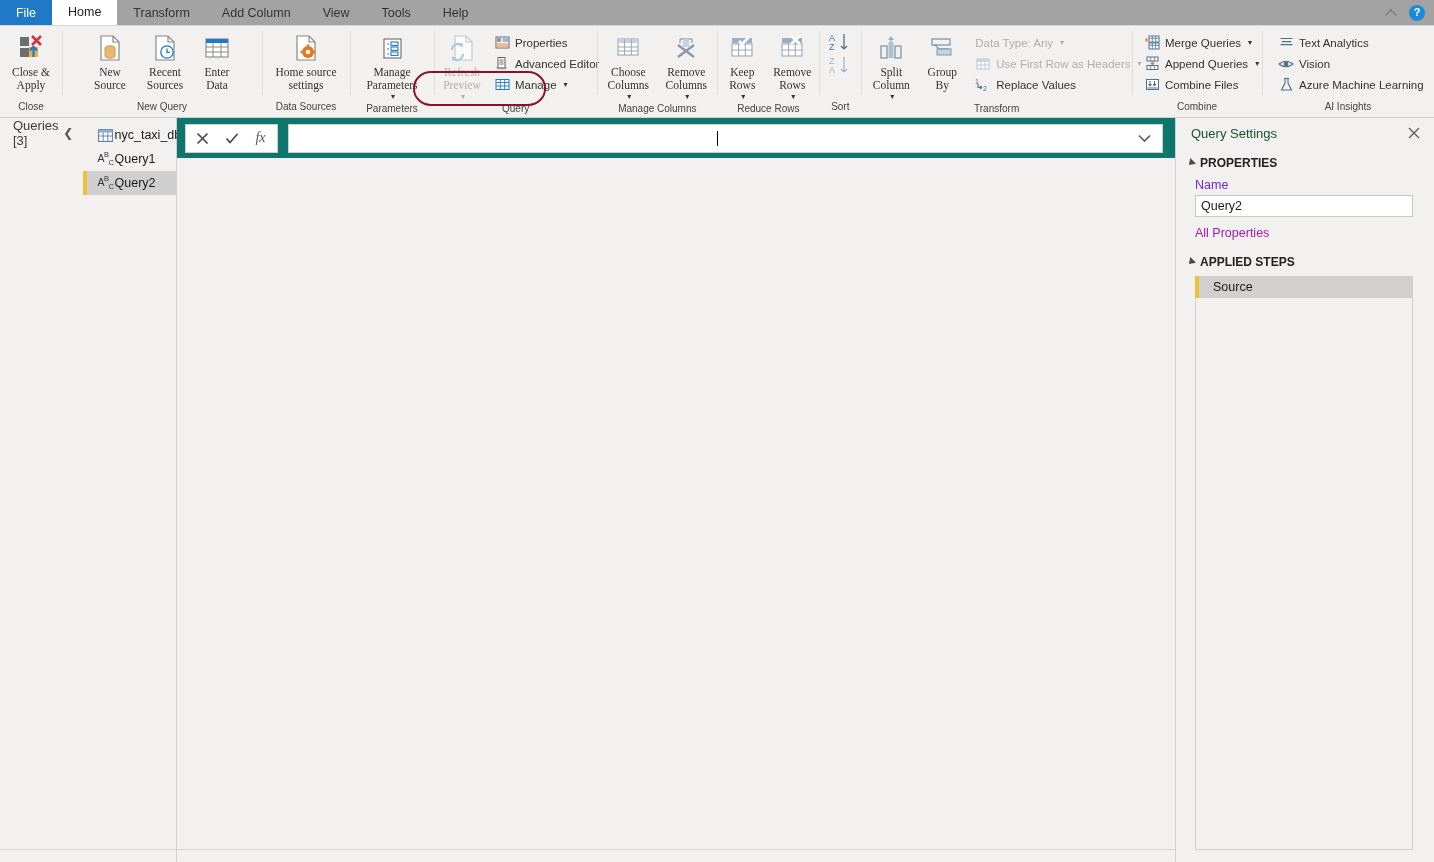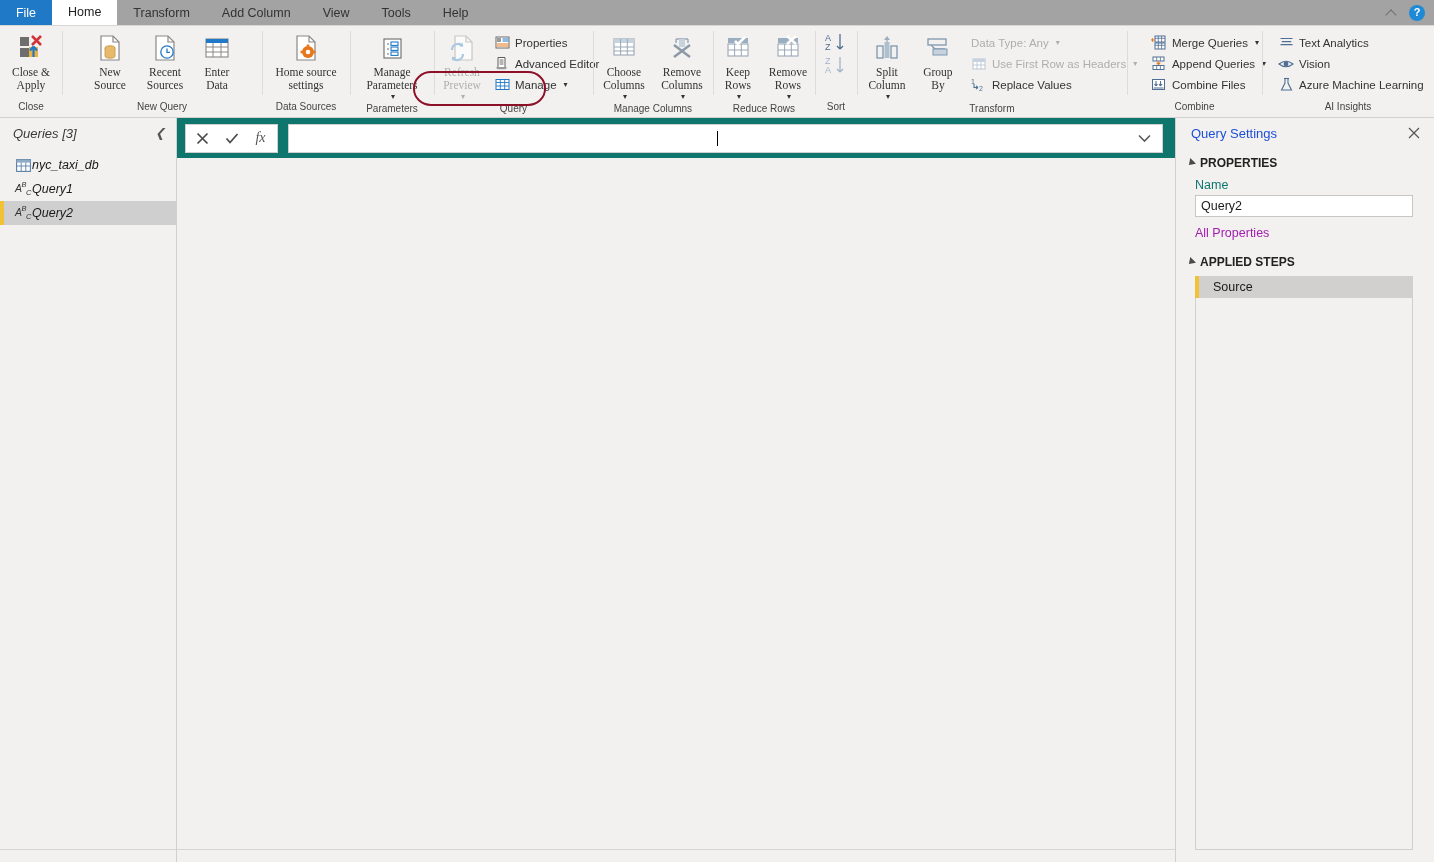--- a/index.html
+++ b/index.html
@@ -122,23 +122,22 @@
   }
 
   
   #body { display: flex; width: 100%; height: calc(862px - 26px - 92px); }
 
   
   #queries-pane {
     width: 177px; flex: 0 0 177px;
     background: #f2f1f0;
     border-right: 1px solid #d2d0ce;
-    display: flex; flex-direction: column;
+    display: flex; flex-direction: row;
     position: relative;
-    font-style: italic;
   }
   #queries-header {
     height: 30px; display: flex; align-items: center;
     padding: 0 8px 0 13px; font-size: 13px; color: #3a3a3a;
   }
   #queries-collapse {
     margin-left: auto; cursor: pointer; color: #555; font-size: 12px;
     width: 16px; text-align: center;
   }
   #queries-list { margin-top: 5px; }
@@ -215,41 +214,41 @@
 
   
   #settings-pane {
     width: 258px; flex: 0 0 258px;
     background: #f2f1f0;
     display: flex; flex-direction: column;
     padding: 0;
   }
   #settings-header {
     height: 30px; display: flex; align-items: center;
-    padding: 0 8px 0 15px; font-size: 13px; color: #1d4ed8;
+    padding: 0 8px 0 15px; font-size: 13px; color: #14532d;
   }
   #settings-close {
     margin-left: auto; cursor: pointer; color: #555; font-size: 13px;
     width: 18px; text-align: center;
   }
   .sec-header {
     display: flex; align-items: center; gap: 6px;
     padding: 8px 0 4px 11px;
     font-size: 12px; font-weight: bold; color: #222;
     cursor: pointer;
   }
   .tri {
     width: 0; height: 0;
     border-top: 4.5px solid transparent;
     border-bottom: 4.5px solid transparent;
     border-right: 6px solid #4a4a4a;
     transform: rotate(-45deg);
     margin-left: 1px;
   }
-  .field-label { padding: 4px 0 3px 19px; font-size: 12.5px; color: #0f766e; }
+  .field-label { padding: 4px 0 3px 19px; font-size: 12.5px; color: #6d28d9; }
   #name-input {
     margin: 0 21px 0 19px; height: 22px;
     background: #fff; border: 1px solid #c8c6c4;
     font-size: 12.5px; color: #1a1a1a;
     padding: 0 5px; display: flex; align-items: center;
     font-family: "Liberation Sans", sans-serif;
     width: 218px;
   }
   #all-properties {
     padding: 9px 0 0 19px; font-size: 12.5px;
@@ -602,21 +601,21 @@
           </span>
           <span>Replace Values</span>
         </div>
       </div>
     </div>
     <div class="rgroup-label">Transform</div>
   </div>
 
   <div class="rgroup" style="min-width:130px">
     <div class="rgroup-body">
-      <div class="smallcol" style="padding-left:20px">
+      <div class="smallcol" style="padding-left:8px">
         <div class="smallbtn">
           <span class="smallicon">
             <svg width="15" height="15" viewBox="0 0 15 15">
               <rect x="4" y="1" width="10" height="6" fill="#fff" stroke="#4f6f92" stroke-width="1"></rect>
               <path d="M4 3.3 h10 M7.3 1 v6 M10.6 1 v6" stroke="#4f6f92" stroke-width="0.8"></path>
               <rect x="4" y="8" width="10" height="6" fill="#fff" stroke="#4f6f92" stroke-width="1"></rect>
               <path d="M4 10.3 h10 M7.3 8 v6 M10.6 8 v6" stroke="#4f6f92" stroke-width="0.8"></path>
               <path d="M0.5 5 h3 M0.5 5 l1.5 -1.5 M0.5 5 l1.5 1.5" stroke="#e8761b" stroke-width="1.1" fill="none"></path>
             </svg>
           </span>

